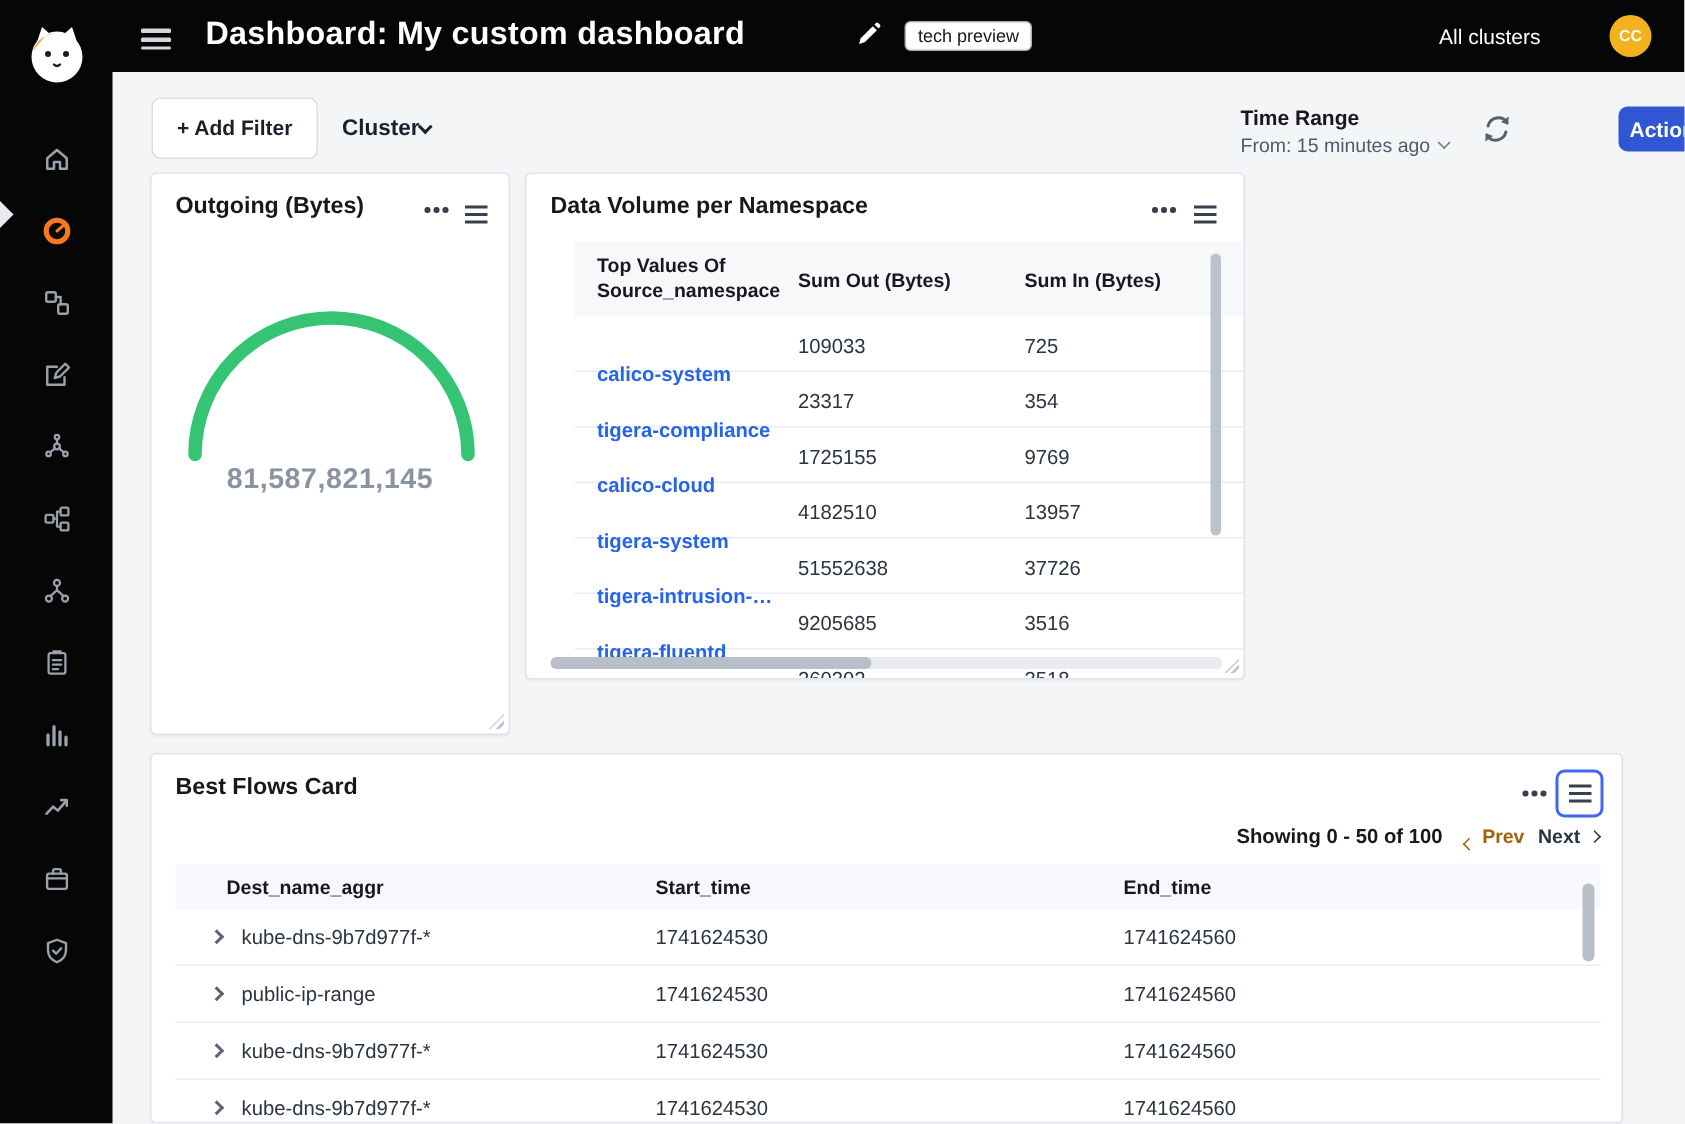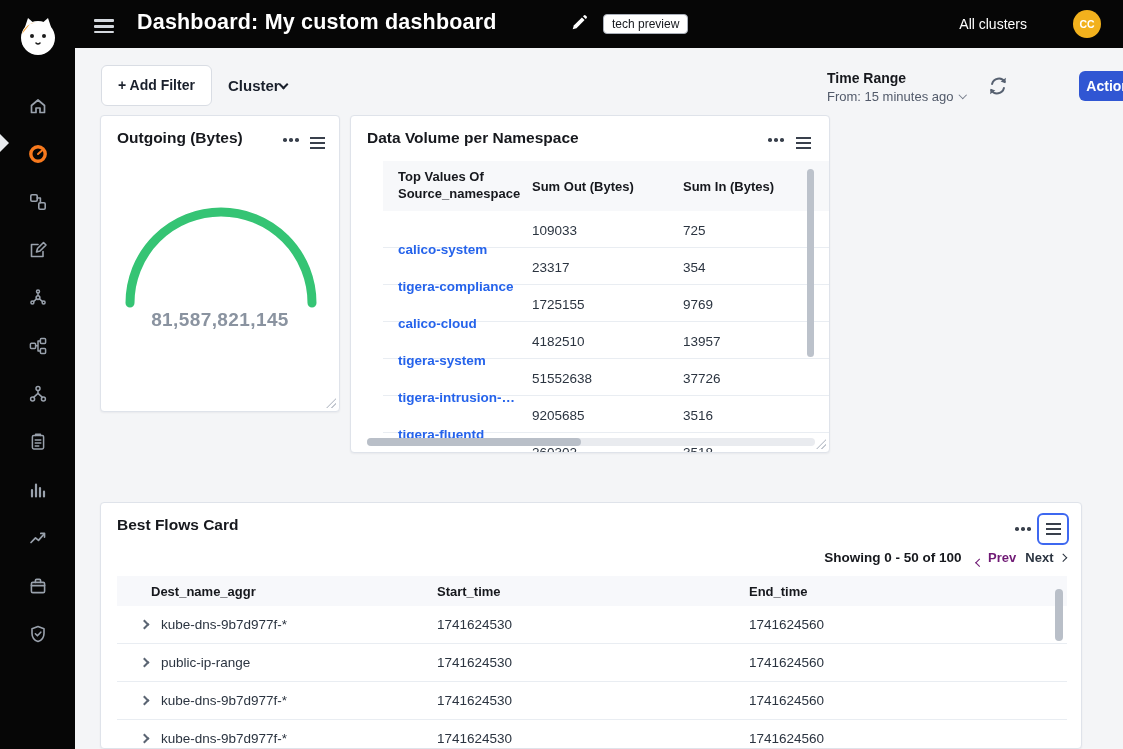--- a/index.html
+++ b/index.html
@@ -55,21 +55,21 @@
   .bars i { display:block; width:15px; height:2px; background:#39404c; margin:3px 0; }
 
   .card { position:absolute; background:#fff; border:1px solid #dfe3ea; border-radius:4px;
     box-shadow:0 1px 2px rgba(16,24,40,.05); overflow:hidden; }
   .card-title { position:absolute; left:16px; top:13px; font-size:15.5px; font-weight:700; color:#16181d; }
   .resize { position:absolute; right:3px; bottom:3px; width:10px; height:10px; cursor:nwse-resize;
     background:repeating-linear-gradient(135deg, transparent 0 2px, #c3c8d0 2px 4px);
     clip-path:polygon(100% 0, 100% 100%, 0 100%); }
 
   
-  #card-outgoing { left:100px; top:115px; width:240px; height:297px; }
+  #card-outgoing { left:100px; top:115px; width:240px; height:375px; }
   #card-outgoing .dots { position:absolute; right:38px; top:18px; }
   #card-outgoing .bars { position:absolute; right:12px; top:15px; }
   .gauge-svg { position:absolute; left:15px; top:70px; }
   .gauge-value { position:absolute; top:193px; width:100%; text-align:center; font-size:19px;
     font-weight:600; color:#8a93a0; letter-spacing:.4px; }
 
   
   #card-namespace { left:350px; top:115px; width:480px; height:338px; }
   #card-namespace .dots { position:absolute; right:43px; top:18px; }
   #card-namespace .bars { position:absolute; right:16px; top:15px; }
@@ -86,21 +86,21 @@
   .hscroll2 { position:absolute; left:16px; bottom:6px; width:448px; height:8px; background:#e9ebef; border-radius:4px; }
   .hscroll2 .thumb { position:absolute; left:0; top:0; width:214px; height:8px; background:#b9bfc8; border-radius:4px; cursor:pointer; }
 
   
   #card-bestflows { left:100px; top:502px; width:982px; height:247px; }
   #card-bestflows .dots { position:absolute; right:48px; top:20px; }
   .drag-focus { position:absolute; right:12px; top:10px; width:32px; height:32px; border:2px solid #3e68f0;
     border-radius:6px; background:#fff; display:flex; align-items:center; justify-content:center; }
   .pagination { position:absolute; top:47px; right:16px; display:flex; align-items:center; gap:9px; font-size:13.5px; }
   .showing { font-weight:600; color:#16181d; margin-right:6px; }
-  .pg-prev { color:#701a75; font-weight:600; display:flex; align-items:flex-end; gap:6px; font-size:13px; cursor:pointer; }
+  .pg-prev { color:#a16207; font-weight:600; display:flex; align-items:flex-end; gap:6px; font-size:13px; cursor:pointer; }
   .pg-next { color:#2b3440; font-weight:700; display:flex; align-items:center; gap:6px; font-size:13px; cursor:pointer; }
   .bf-head { position:absolute; left:16px; top:73px; width:950px; height:30px; background:#f7f8fb;
     display:grid; grid-template-columns:286px 312px 1fr; padding-left:34px; align-items:center;
     font-size:13px; font-weight:700; color:#16181d; }
   .bf-rows { position:absolute; left:16px; top:103px; width:950px; }
   .bf-row { display:grid; grid-template-columns:20px 276px 312px 1fr; padding-left:24px; height:38px;
     align-items:center; border-bottom:1px solid #e9edf2; font-size:13.5px; color:#2b3440; cursor:pointer; }
   .bf-chev { color:#5b6573; }
   .vscroll3 { position:absolute; right:18px; top:86px; width:8px; height:52px; background:#b9bfc8; border-radius:4px; cursor:pointer; }
 </style>

